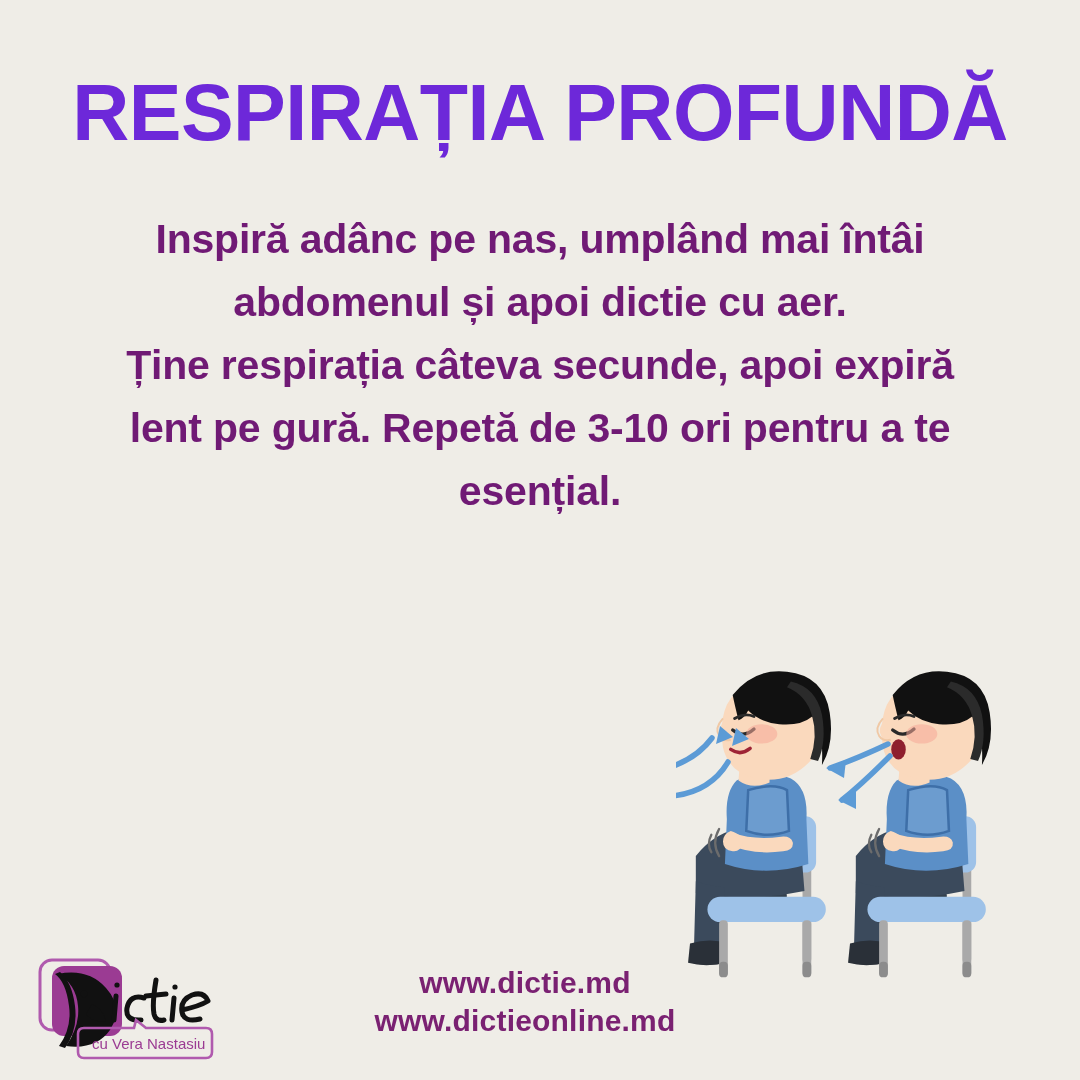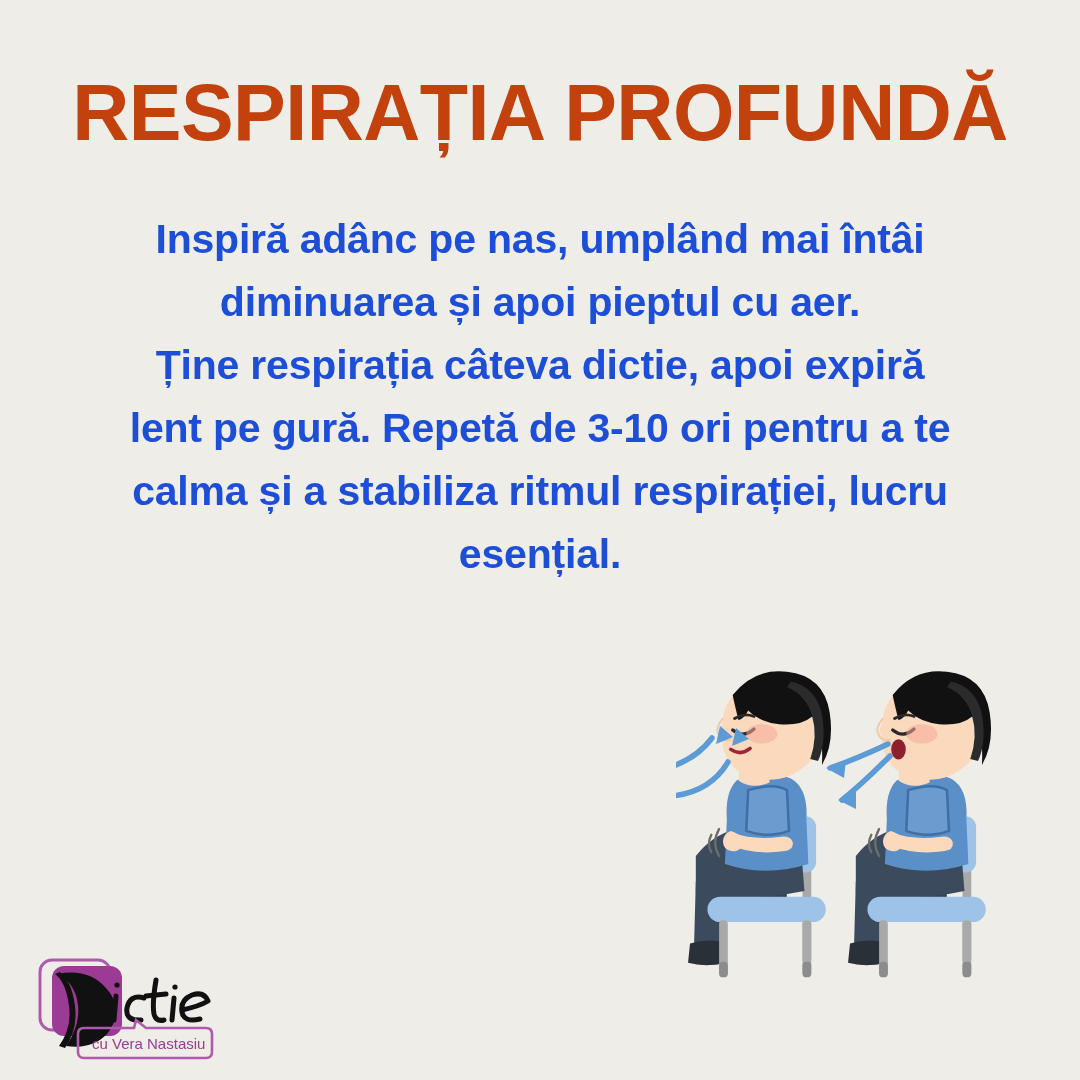--- a/index.html
+++ b/index.html
@@ -23,37 +23,37 @@
     background: #EFEDE7;
   }
 
   
   .title {
     position: absolute;
     top: 72px;
     left: 0;
     width: 1080px;
     text-align: center;
-    color: #c2410c;
+    color: #6d28d9;
     font-family: "Liberation Sans", sans-serif;
     font-weight: bold;
     font-size: 79px;
     letter-spacing: -0.5px;
     line-height: 1.05;
     white-space: nowrap;
   }
 
   
   .body-copy {
     position: absolute;
     top: 208px;
     left: 52px;
     width: 976px;
     text-align: center;
-    color: #1d4ed8;
+    color: #701a75;
     font-family: "Liberation Sans", sans-serif;
     font-weight: bold;
     font-size: 41px;
     line-height: 63px;
     letter-spacing: -0.2px;
   }
   .body-copy .para { margin: 0; }
   .body-copy .para + .para { margin-top: 0; }
 
   
@@ -95,24 +95,23 @@
 </style>
 </head>
 <body>
 
 <div class="poster">
 
   <div class="title">RESPIRAȚIA PROFUNDĂ</div>
 
   <div class="body-copy">
     <div class="para">Inspiră adânc pe nas, umplând mai întâi</div>
-    <div class="para">diminuarea și apoi pieptul cu aer.</div>
-    <div class="para">Ține respirația câteva dictie, apoi expiră</div>
+    <div class="para">abdomenul și apoi dictie cu aer.</div>
+    <div class="para">Ține respirația câteva secunde, apoi expiră</div>
     <div class="para">lent pe gură. Repetă de 3-10 ori pentru a te</div>
-    <div class="para">calma și a stabiliza ritmul respirației, lucru</div>
     <div class="para">esențial.</div>
   </div>
 
   <div class="illustration">
     <svg viewBox="0 0 368 332" xmlns="http://www.w3.org/2000/svg">
       <defs>
         <g id="seated-person">
 
           <rect x="116" y="156" width="9" height="150" rx="4" fill="#A9A9A9"></rect>
 
@@ -190,20 +189,24 @@
         <path d="M212 96 q -34 16 -58 24"></path>
         <path d="M214 108 q -28 28 -48 44"></path>
       </g>
       <g fill="#5C9BD6">
         <path d="M150 120 l 20 -8 l -2 18 z"></path>
         <path d="M162 152 l 18 -10 l 0 19 z"></path>
       </g>
     </svg>
   </div>
 
+  <div class="urls">
+    <div>www.dictie.md</div>
+    <div>www.dictieonline.md</div>
+  </div>
 
   <div class="logo">
     <svg viewBox="0 0 236 112" xmlns="http://www.w3.org/2000/svg">
 
       <rect x="6" y="8" width="70" height="70" rx="12" ry="12" fill="none" stroke="#B05AAE" stroke-width="3"></rect>
 
       <rect x="18" y="14" width="70" height="70" rx="12" ry="12" fill="#9B3B93"></rect>
 
       <g>
         <path d="M24 22 q 30 -6 48 14 q 18 20 4 42 q -14 20 -44 16 q 14 -20 12 -40 q -2 -22 -20 -32 z" fill="#111111"></path>

